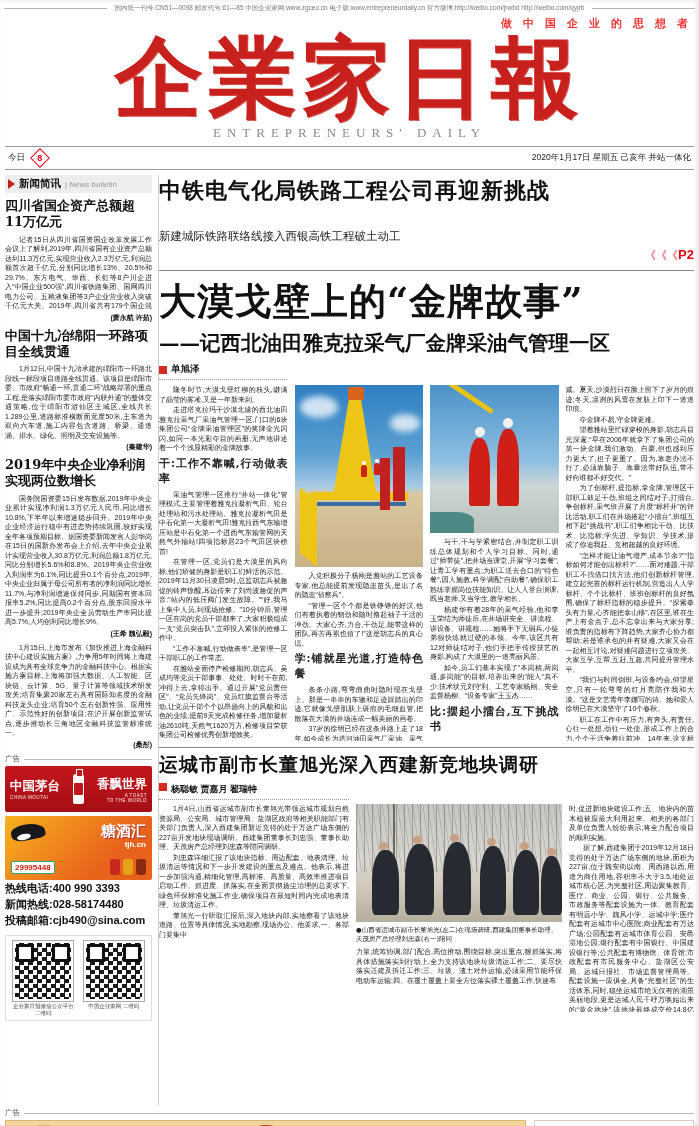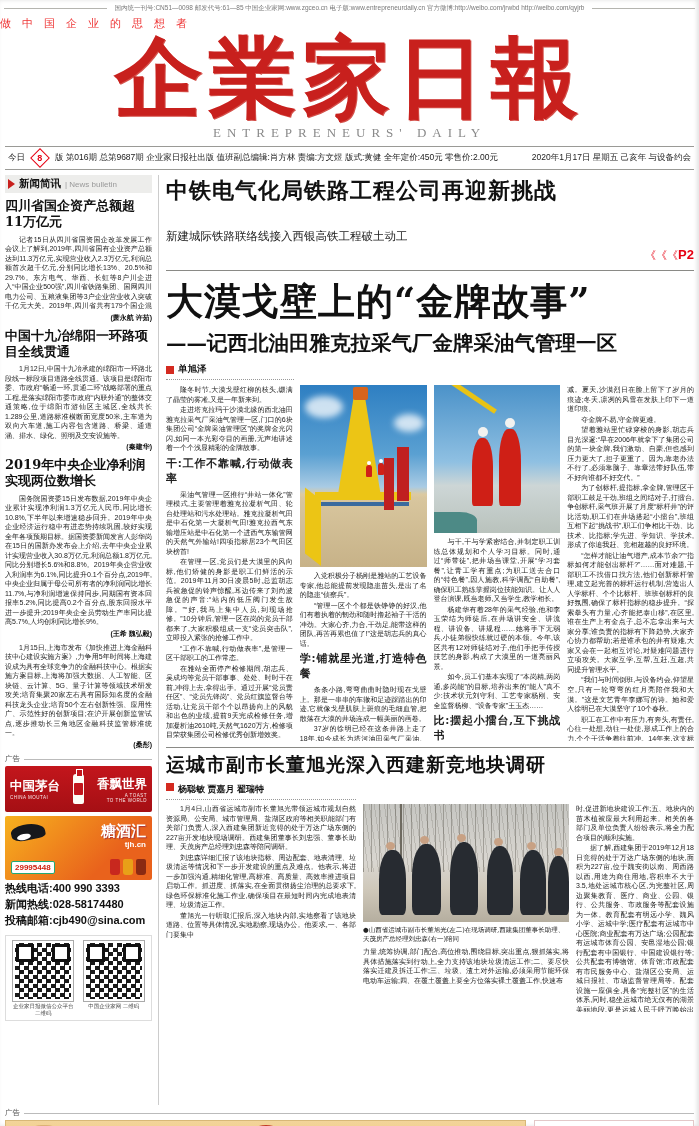--- a/index.html
+++ b/index.html
@@ -2,35 +2,35 @@
 <html><head>
 <meta charset="utf-8">
 <style>
   html,body{margin:0;padding:0;background:#e8e8e4;}
   .page{position:relative;width:699px;height:1126px;margin:0 auto;background:#fff;overflow:hidden;
         font-family:"Liberation Sans",sans-serif;color:#111;box-shadow:inset -2px 0 4px rgba(0,0,0,.12);}
   
   .topbar{display:flex;align-items:center;gap:8px;padding:4px 4px 0 4px;}
   .topbar .rule{flex:1;border-top:1px solid #b5b5b0;}
   .topbar .toptext{font-size:6.5px;color:#777;white-space:nowrap;}
-  .slogan{margin-top:3px;text-align:left;font-size:11px;font-weight:normal;color:#e33;letter-spacing:11px;}
+  .slogan{margin-top:3px;text-align:right;font-size:11px;font-weight:bold;color:#e33;letter-spacing:11px;}
   
   .masthead{text-align:center;line-height:1;}
   .mast-title{font-family:"DejaVu Serif","Liberation Serif",serif;font-weight:bold;color:#c8201d;
               font-size:88px;letter-spacing:6px;margin-top:2px;text-shadow:1px 1px 0 #d4504a;}
   .mast-sub{font-family:"Liberation Serif",serif;font-weight:normal;color:#8a8a8a;font-size:13px;letter-spacing:6px;margin-top:5px;}
   
   .infobar{display:flex;justify-content:space-between;align-items:center;margin:7px 5px 0 5px;
            border-top:1px solid #9a9a96;border-bottom:1px solid #9a9a96;padding:4px 3px;font-size:8.5px;color:#222;}
   .info-left{display:flex;align-items:center;gap:3px;white-space:nowrap;}
   .diamond{width:12px;height:12px;border:1.5px solid #e60012;transform:rotate(45deg);display:inline-flex;
            align-items:center;justify-content:center;margin:0 5px;}
   .diamond span{transform:rotate(-45deg);color:#e60012;font-weight:bold;font-size:9px;}
   
-  .content{display:flex;gap:7px;padding:5px 5px 0 5px;height:930px;overflow:hidden;}
+  .content{display:flex;padding:5px 5px 0 5px;height:930px;overflow:hidden;}
   .sidebar{width:147px;flex:none;border-right:1px solid #ccc;padding-right:6px;}
   .main{flex:1;min-width:0;}
   
   .sb-header{display:flex;align-items:center;gap:4px;background:#ededeb;padding:2px 3px;margin-bottom:4px;}
   .tri{width:0;height:0;border-left:7px solid #c8201d;border-top:5px solid transparent;border-bottom:5px solid transparent;}
   .sb-header b{font-size:10.5px;}
   .sb-header .sb-sub{font-size:8px;color:#999;}
   .sb-article h3{font-family:"DejaVu Serif","Liberation Serif",serif;font-size:13px;line-height:1.25;margin:5px 0 4px 0;}
   .sb-article p{font-size:7px;line-height:1.36;text-align:justify;margin:0;text-indent:2em;color:#222;overflow:hidden;}
   .sb-article .auth{text-align:right;font-size:7px;font-weight:bold;margin:2px 0 4px 0;}
@@ -145,23 +145,22 @@
     <div class="mast-title">企業家日報</div>
     <div class="mast-sub">ENTREPRENEURS'  DAILY</div>
   </div>
 
   <div class="infobar">
     <div class="info-left">
       <span>今日</span>
       <span class="diamond">
           <span>8</span>
         </span>
-      <span>版  第016期  总第9687期  企业家日报社出版  值班副总编辑:肖方林  责编:方文煜  版式:黄健  全年定价:450元  零售价:2.00元</span>
     </div>
-    <div class="info-right">2020年1月17日  星期五  己亥年  与设备约会</div>
+    <div class="info-right">2020年1月17日  星期五  己亥年  井站一体化</div>
   </div>
 
   <div class="content">
 
     <aside class="sidebar">
       <div class="sb-header">
         <span class="tri"></span>
         <b>新闻简讯</b>
         <span class="sb-sub">| News bulletin</span>
       </div>

